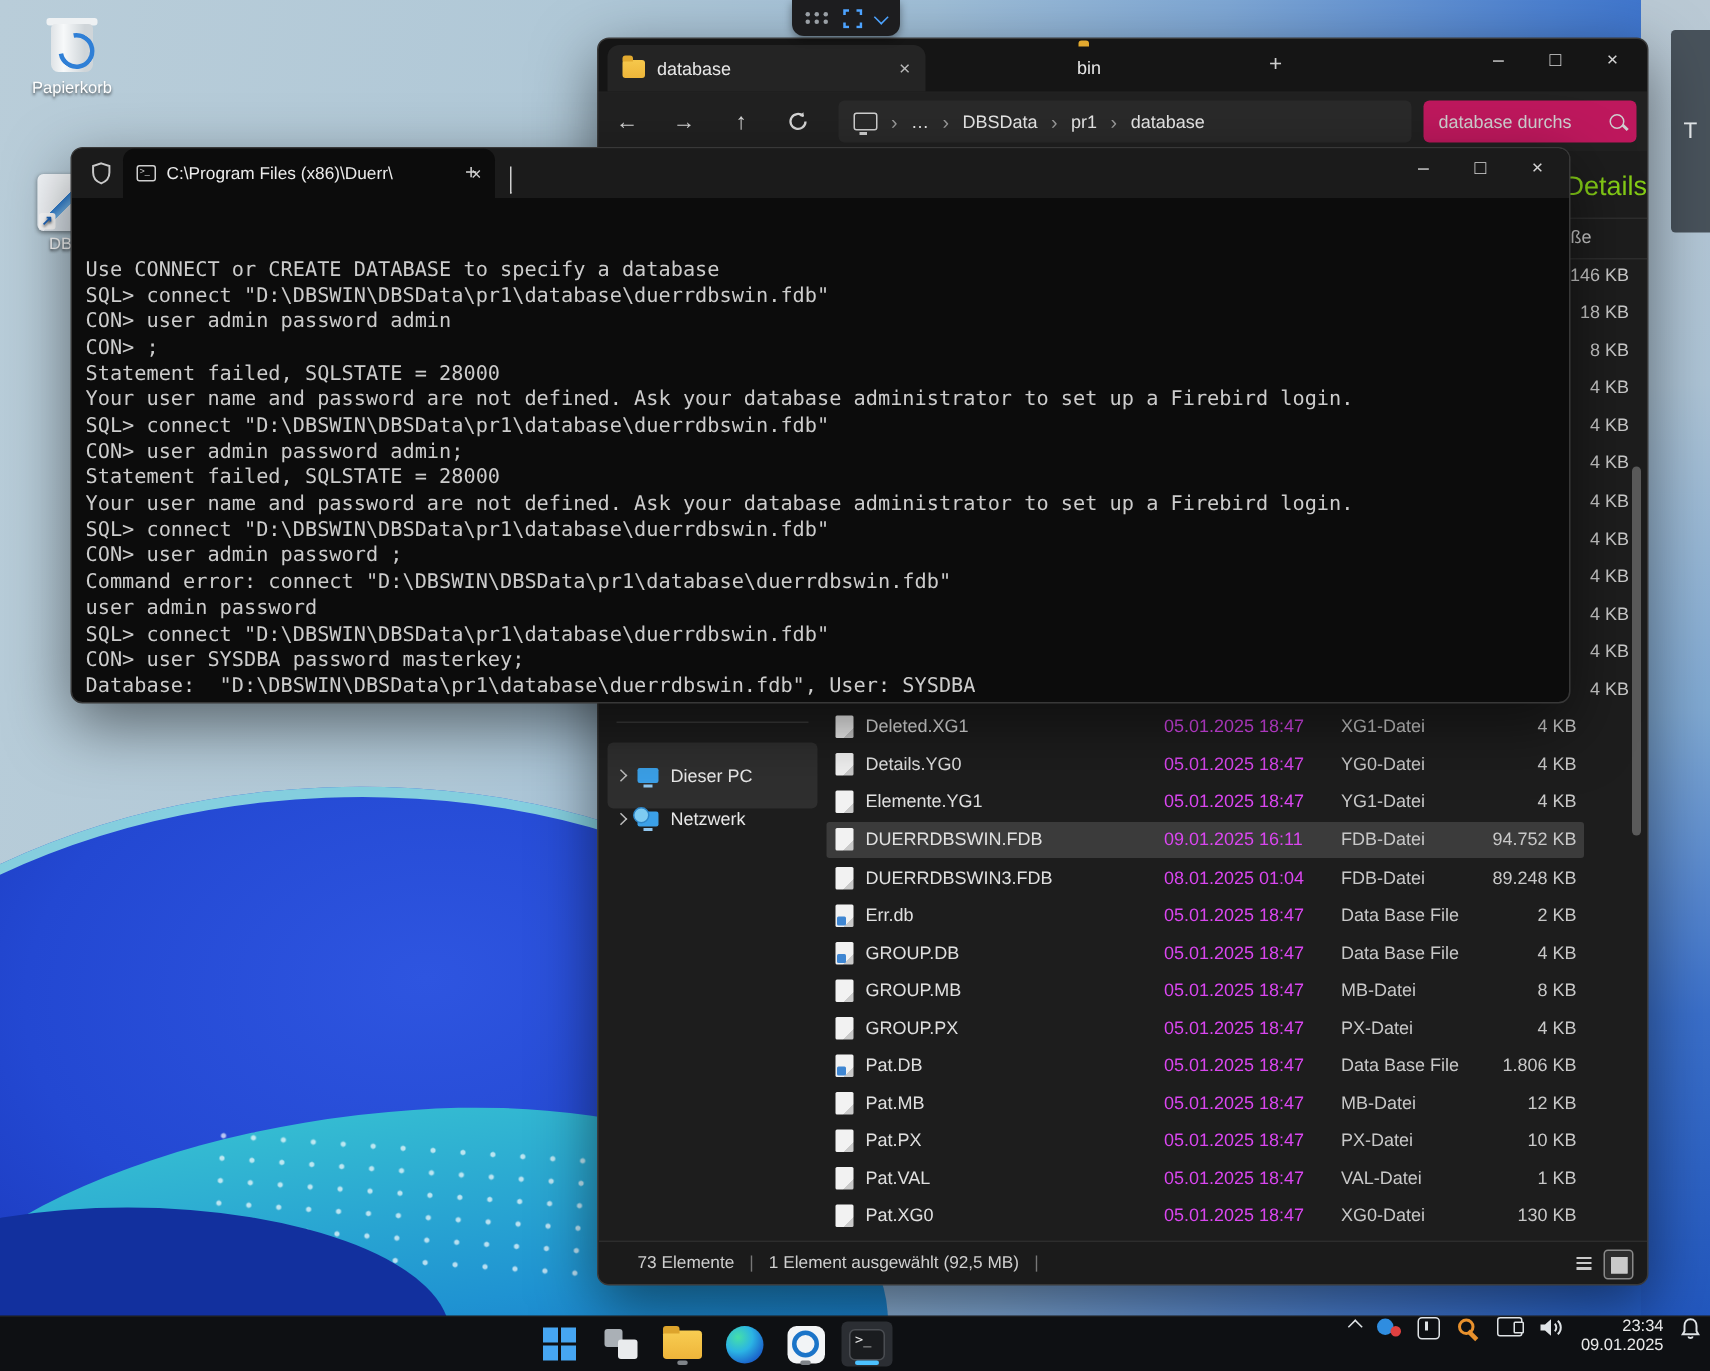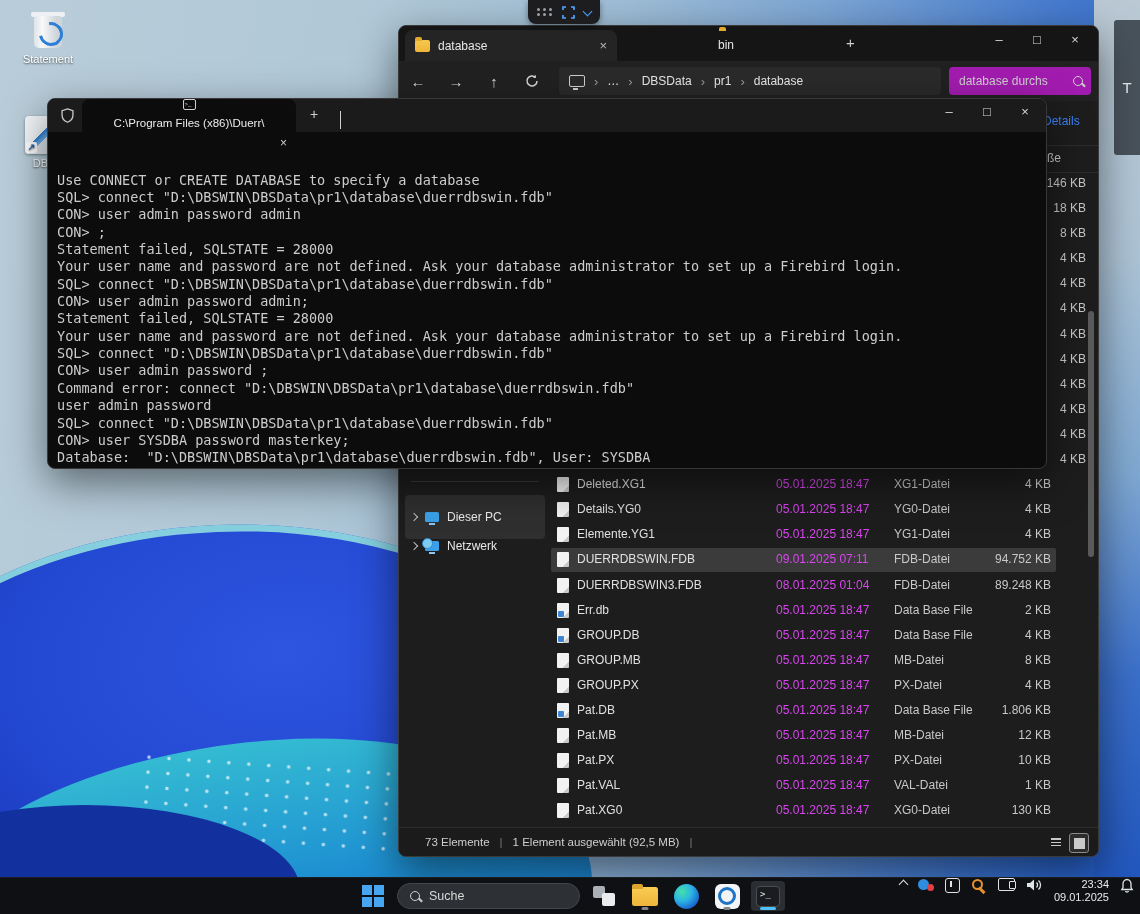--- a/index.html
+++ b/index.html
@@ -58,28 +58,28 @@
   .folder-ico::before{content:'';position:absolute;left:0;top:-3px;width:7px;height:4px;background:#e2a92f;border-radius:2px 2px 0 0;}
   .ex-plus{position:absolute;left:447px;top:8px;color:#cfcfcf;font-size:15px;}
   .ex-ctrls{position:absolute;right:4px;top:6px;display:flex;}
   .ex-addr{position:relative;height:40px;background:#212121;display:flex;align-items:center;}
   .navg{color:#d6d6d6;font-size:15px;width:38px;text-align:center;}
   .crumbbox{position:absolute;left:160px;top:6px;width:382px;height:28px;background:#2a2a2a;border-radius:4px;
     display:flex;align-items:center;gap:9px;padding:0 10px;font-size:12px;color:#e6e6e6;box-sizing:border-box;}
   .crumbsep{color:#9a9a9a;font-size:13px;}
   .pc-ico{width:14px;height:10px;border:1.5px solid #cfcfcf;border-radius:2px;position:relative;}
   .pc-ico::after{content:'';position:absolute;left:3px;bottom:-4px;width:5px;height:2px;background:#cfcfcf;}
-  .searchbox{position:absolute;right:7px;top:6px;width:142px;height:28px;background:#a21caf;border-radius:4px;
+  .searchbox{position:absolute;right:7px;top:6px;width:142px;height:28px;background:#be185d;border-radius:4px;
     display:flex;align-items:center;box-sizing:border-box;padding:0 8px;gap:16px;}
   .searchbox input{flex:1;background:transparent;border:none;outline:none;color:#cfcfcf;font-size:12px;
     font-family:"Liberation Sans",sans-serif;min-width:0;}
   .lens{width:8px;height:8px;border:1.6px solid #cfcfcf;border-radius:50%;position:relative;flex:0 0 auto;}
   .lens::after{content:'';position:absolute;width:5px;height:1.6px;background:#cfcfcf;transform:rotate(45deg);right:-4px;bottom:-1px;}
   .ex-cmdbar{position:relative;height:44px;background:#1d1d1d;border-bottom:1px solid #2d2d2d;}
-  .details-btn{position:absolute;left:644px;top:13px;font-size:12px;color:#3b82f6;}
+  .details-btn{position:absolute;left:644px;top:13px;font-size:18px;color:#84cc16;}
   .ex-heads{position:relative;height:26px;border-bottom:1px solid #2d2d2d;}
   .size-head{position:absolute;left:648px;top:5px;font-size:12px;color:#c9c9c9;}
   .ex-rows{position:absolute;left:0;top:145px;width:699px;}
   .frow{position:relative;height:25.1px;line-height:25.1px;font-size:12px;color:#e0e0e0;}
   .frow.selected::before{content:'';position:absolute;left:152px;right:42px;top:1px;bottom:1px;background:#3b3b3b;border-radius:2px;}
   .frow>*{position:absolute;z-index:1;}
   .ficon{left:158px;top:5px;width:12px;height:15px;background:linear-gradient(135deg,#f2f2f2 75%,#c9c9c9 75%);border-radius:1px;}
   .ficon.db::after{content:'';position:absolute;left:1px;bottom:1px;width:6px;height:6px;background:#3f86d2;border-radius:1px;}
   .fname{left:178px;}
   .fdate{left:377px;color:#d946ef;}
@@ -101,22 +101,22 @@
     gap:8px;font-size:12px;color:#e8e8e8;box-sizing:border-box;padding-left:6px;}
   .side-item.sel{background:#2f2f2f;}
   .side-chev{width:5px;height:5px;border-right:1.4px solid #bdbdbd;border-bottom:1.4px solid #bdbdbd;transform:rotate(-45deg);}
   .mon-ico{width:14px;height:10px;background:#3ba0e8;border-radius:1.5px;position:relative;}
   .mon-ico::after{content:'';position:absolute;left:4px;bottom:-3px;width:6px;height:2px;background:#8fc6ee;}
   .mon-ico.net::before{content:'';position:absolute;left:-3px;top:-3px;width:9px;height:9px;border-radius:50%;background:#7ecbf2;border:1px solid #2e86c8;}
   
   .term{left:47px;top:98px;width:998px;height:369px;background:#0c0c0c;border:1px solid #383838;z-index:20;}
   .t-tabbar{position:relative;height:33px;background:#1b1b1b;}
   .t-shield{position:absolute;left:12px;top:8px;}
-  .t-tab{position:absolute;left:34px;top:0;width:214px;height:33px;background:#0c0c0c;border-radius:8px 8px 0 0;
-    display:flex;align-items:center;gap:7px;padding:0 9px;box-sizing:border-box;font-size:11.5px;color:#ececec;flex-direction:column;}
+  .t-tab{position:absolute;left:34px;top:0;width:248px;height:33px;background:#0c0c0c;border-radius:8px 8px 0 0;
+    display:flex;align-items:center;gap:7px;padding:0 9px;box-sizing:border-box;font-size:11.5px;color:#ececec;}
   .t-tab .tx{margin-left:auto;color:#cfcfcf;font-size:12px;}
   .cmd-ico{width:13px;height:11px;border:1px solid #cfcfcf;border-radius:2px;font-size:6px;line-height:9px;color:#cfcfcf;
     padding-left:1px;box-sizing:border-box;flex:0 0 auto;}
   .t-plus{position:absolute;left:262px;top:7px;color:#d0d0d0;font-size:14px;}
   .t-drop{position:absolute;left:292px;top:12px;}
   .t-ctrls{position:absolute;right:2px;top:5px;display:flex;}
   .t-body{position:absolute;left:0;top:33px;right:0;bottom:0;padding:5px 0 0 9px;
     font-family:"DejaVu Sans Mono",monospace;font-size:13.5px;line-height:17.35px;color:#cccccc;white-space:pre;}
   
   .taskbar{position:absolute;left:0;bottom:0;width:100%;height:36px;background:#0e1013;z-index:50;
@@ -166,21 +166,21 @@
   <div class="petal2"></div>
   <div class="petal3"></div>
   <div class="rightband"></div>
 
   <div class="dicon" style="left:12px;top:10px;">
     <div class="art trash-art">
       <div class="trash-lid"></div>
         <div class="trash-body"></div>
         <div class="trash-sym"></div>
     </div>
-    <div>Statement</div>
+    <div>Papierkorb</div>
   </div>
   <div class="dicon" style="left:8px;top:116px;">
     <div class="art dbs-art">
       <div class="dbs-stripe"></div>
         <div class="lnk-arrow">↗</div>
     </div>
     <div>DBS</div>
   </div>
 
   <div class="edgetab">
@@ -292,21 +292,21 @@
         <div class="frow">
           <div class="ficon"></div>
           <div class="fname">Elemente.YG1</div>
           <div class="fdate">05.01.2025 18:47</div>
           <div class="ftype">YG1-Datei</div>
           <div class="fsize">4 KB</div>
         </div>
         <div class="frow selected">
           <div class="ficon"></div>
           <div class="fname">DUERRDBSWIN.FDB</div>
-          <div class="fdate">09.01.2025 07:11</div>
+          <div class="fdate">09.01.2025 16:11</div>
           <div class="ftype">FDB-Datei</div>
           <div class="fsize">94.752 KB</div>
         </div>
         <div class="frow">
           <div class="ficon"></div>
           <div class="fname">DUERRDBSWIN3.FDB</div>
           <div class="fdate">08.01.2025 01:04</div>
           <div class="ftype">FDB-Datei</div>
           <div class="fsize">89.248 KB</div>
         </div>
@@ -452,24 +452,20 @@
 
   <div class="taskbar">
     <div class="tb-center">
       <div class="tb-item">
         <span class="startlogo">
             <i></i>
             <i></i>
             <i></i>
             <i></i>
           </span>
-      </div>
-      <div class="tb-search">
-        <span class="lens"></span>
-        <span>Suche</span>
       </div>
       <div class="tb-item">
         <span class="tvw">
             <span class="b1"></span>
             <span class="b2"></span>
           </span>
       </div>
       <div class="tb-item">
         <span class="tb-folder"></span>
         <span class="runbar dim"></span>

